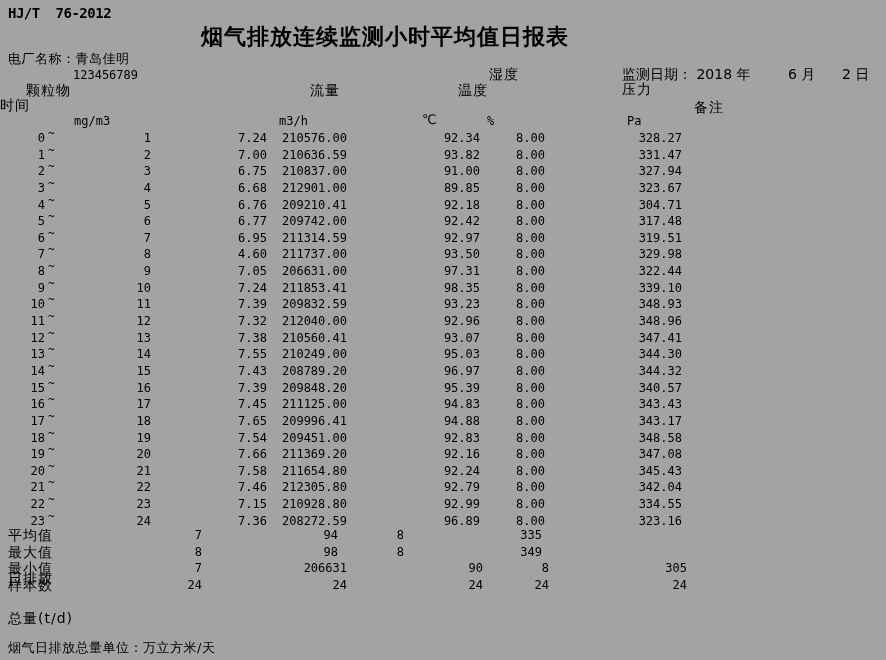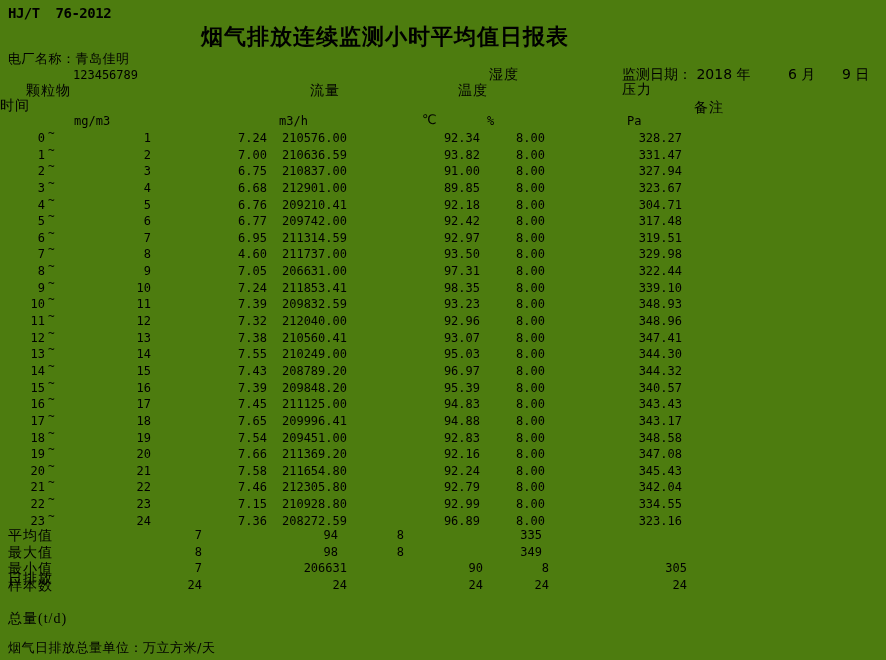--- a/index.html
+++ b/index.html
@@ -1,18 +1,18 @@
 <!DOCTYPE html>
 <html><head>
 <meta charset="utf-8">
 <style>
   * { margin:0; padding:0; box-sizing:border-box; }
   html,body { background:#fff; }
   body { width:886px; height:660px; overflow:hidden; }
-  .sheet { position:relative; width:886px; height:660px; background:#4d7c0f; color:#000;
+  .sheet { position:relative; width:886px; height:660px; background:#a3a3a3; color:#000;
            font-family:"DejaVu Sans Mono","Liberation Mono",monospace;padding-left:38px; }
   .abs { position:absolute; white-space:pre; }
   .cn { font-family:"DejaVu Sans","Liberation Sans",sans-serif; font-size:14px; letter-spacing:1px; }
   .num { font-size:12px; }
 
   .standard { left:8px; top:5px; font-size:14px; font-weight:bold; letter-spacing:-0.5px; }
   .title { left:0; top:22px; width:770px; text-align:center; font-size:22px; font-weight:bold;
            font-family:Liberation Serif, serif; letter-spacing:1px; }
   .plant { left:8px; top:50px; font-size:13px; letter-spacing:0.5px; }
   .tick { left:8px; top:62px; font-size:12px; }
@@ -49,38 +49,38 @@
   .c8 { width:137px; }
 
   .summary { position:absolute; left:0; top:527px; width:886px; }
   .srow { display:flex; height:16.65px; line-height:16.65px; }
   .slabel { width:70px; padding-left:8px; text-align:left;
             font-family:Liberation Sans, sans-serif; font-size:14px; letter-spacing:1px; }
   .sv { display:block; text-align:right; font-size:12px; }
   .s1 { width:132px; } .s2 { width:145px; } .s3 { width:136px; } .s4 { width:66px; } .s5 { width:138px; }
 
   .daily1 { left:8px; top:570px; }
-  .daily2 { left:8px; top:610px;font-family:Liberation Serif, serif; }
+  .daily2 { left:8px; top:610px; }
   .footer-note { left:8px; top:639px; font-size:13px; letter-spacing:0.5px; }
 </style>
 </head>
 <body>
 
 <div class="sheet">
 
   <div class="abs standard">HJ/T  76-2012</div>
   <div class="abs title">烟气排放连续监测小时平均值日报表</div>
 
   <div class="abs plant cn" style="letter-spacing:0.5px;font-size:13px;">电厂名称：青岛佳明</div>
   <div class="abs tick">`</div>
   <div class="abs code">123456789</div>
 
   <div class="abs date date-label">监测日期： 2018 年</div>
   <div class="abs date date-month">6 月</div>
-  <div class="abs date date-day">9 日</div>
+  <div class="abs date date-day">2 日</div>
 
   <div class="abs cn h-dust">颗粒物</div>
   <div class="abs cn h-flow">流量</div>
   <div class="abs cn h-temp">温度</div>
   <div class="abs cn h-hum">湿度</div>
   <div class="abs cn h-press">压力</div>
   <div class="abs cn h-time">时间</div>
   <div class="abs cn h-remark">备注</div>
 
   <div class="abs num u-dust">mg/m3</div>

